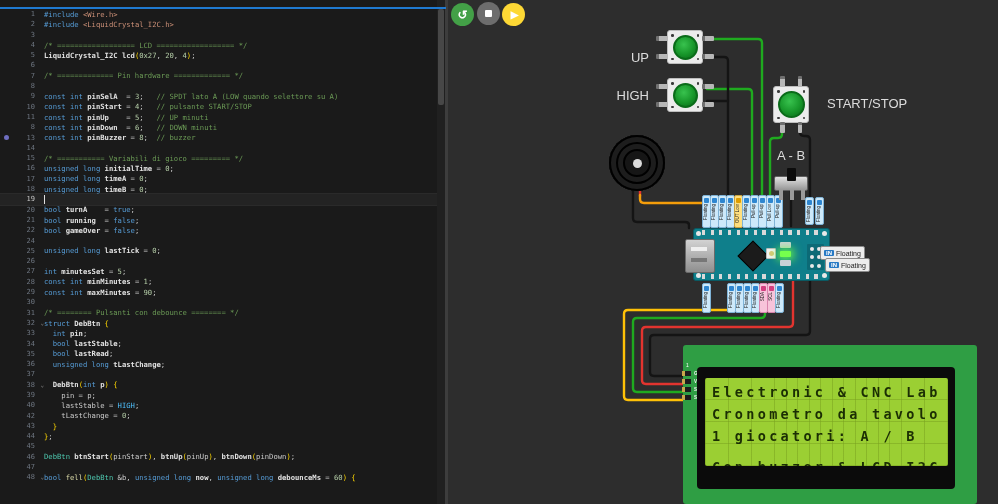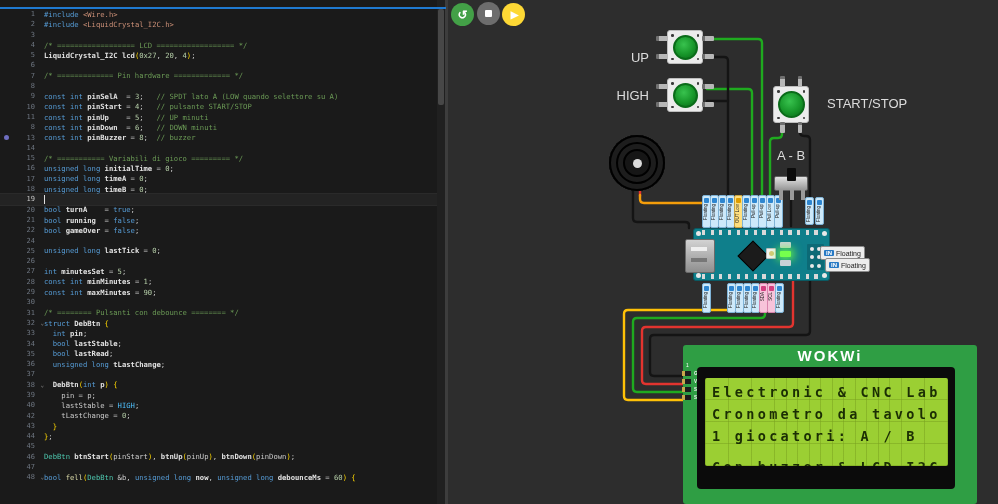--- a/index.html
+++ b/index.html
@@ -331,21 +331,20 @@
   <div class="ptooltip" style="left:372px;top:246px;">
     <span class="inchip">IN</span>
     <span>Floating</span>
   </div>
   <div class="ptooltip" style="left:377px;top:258px;">
     <span class="inchip">IN</span>
     <span>Floating</span>
   </div>
 
   <div id="lcd">
-    <div id="wokwi-logo">WOKWi</div>
     <span id="pin-one">1</span>
     <span class="lcd-pin" style="top:26px;"></span>
     <span class="lcd-pin" style="top:34px;"></span>
     <span class="lcd-pin" style="top:42px;"></span>
     <span class="lcd-pin" style="top:50px;"></span>
     <span class="lcd-pin-label" style="top:26px;">GND</span>
     <span class="lcd-pin-label" style="top:34px;">VCC</span>
     <span class="lcd-pin-label" style="top:42px;">SDA</span>
     <span class="lcd-pin-label" style="top:50px;">SCL</span>
     <div id="bezel">

